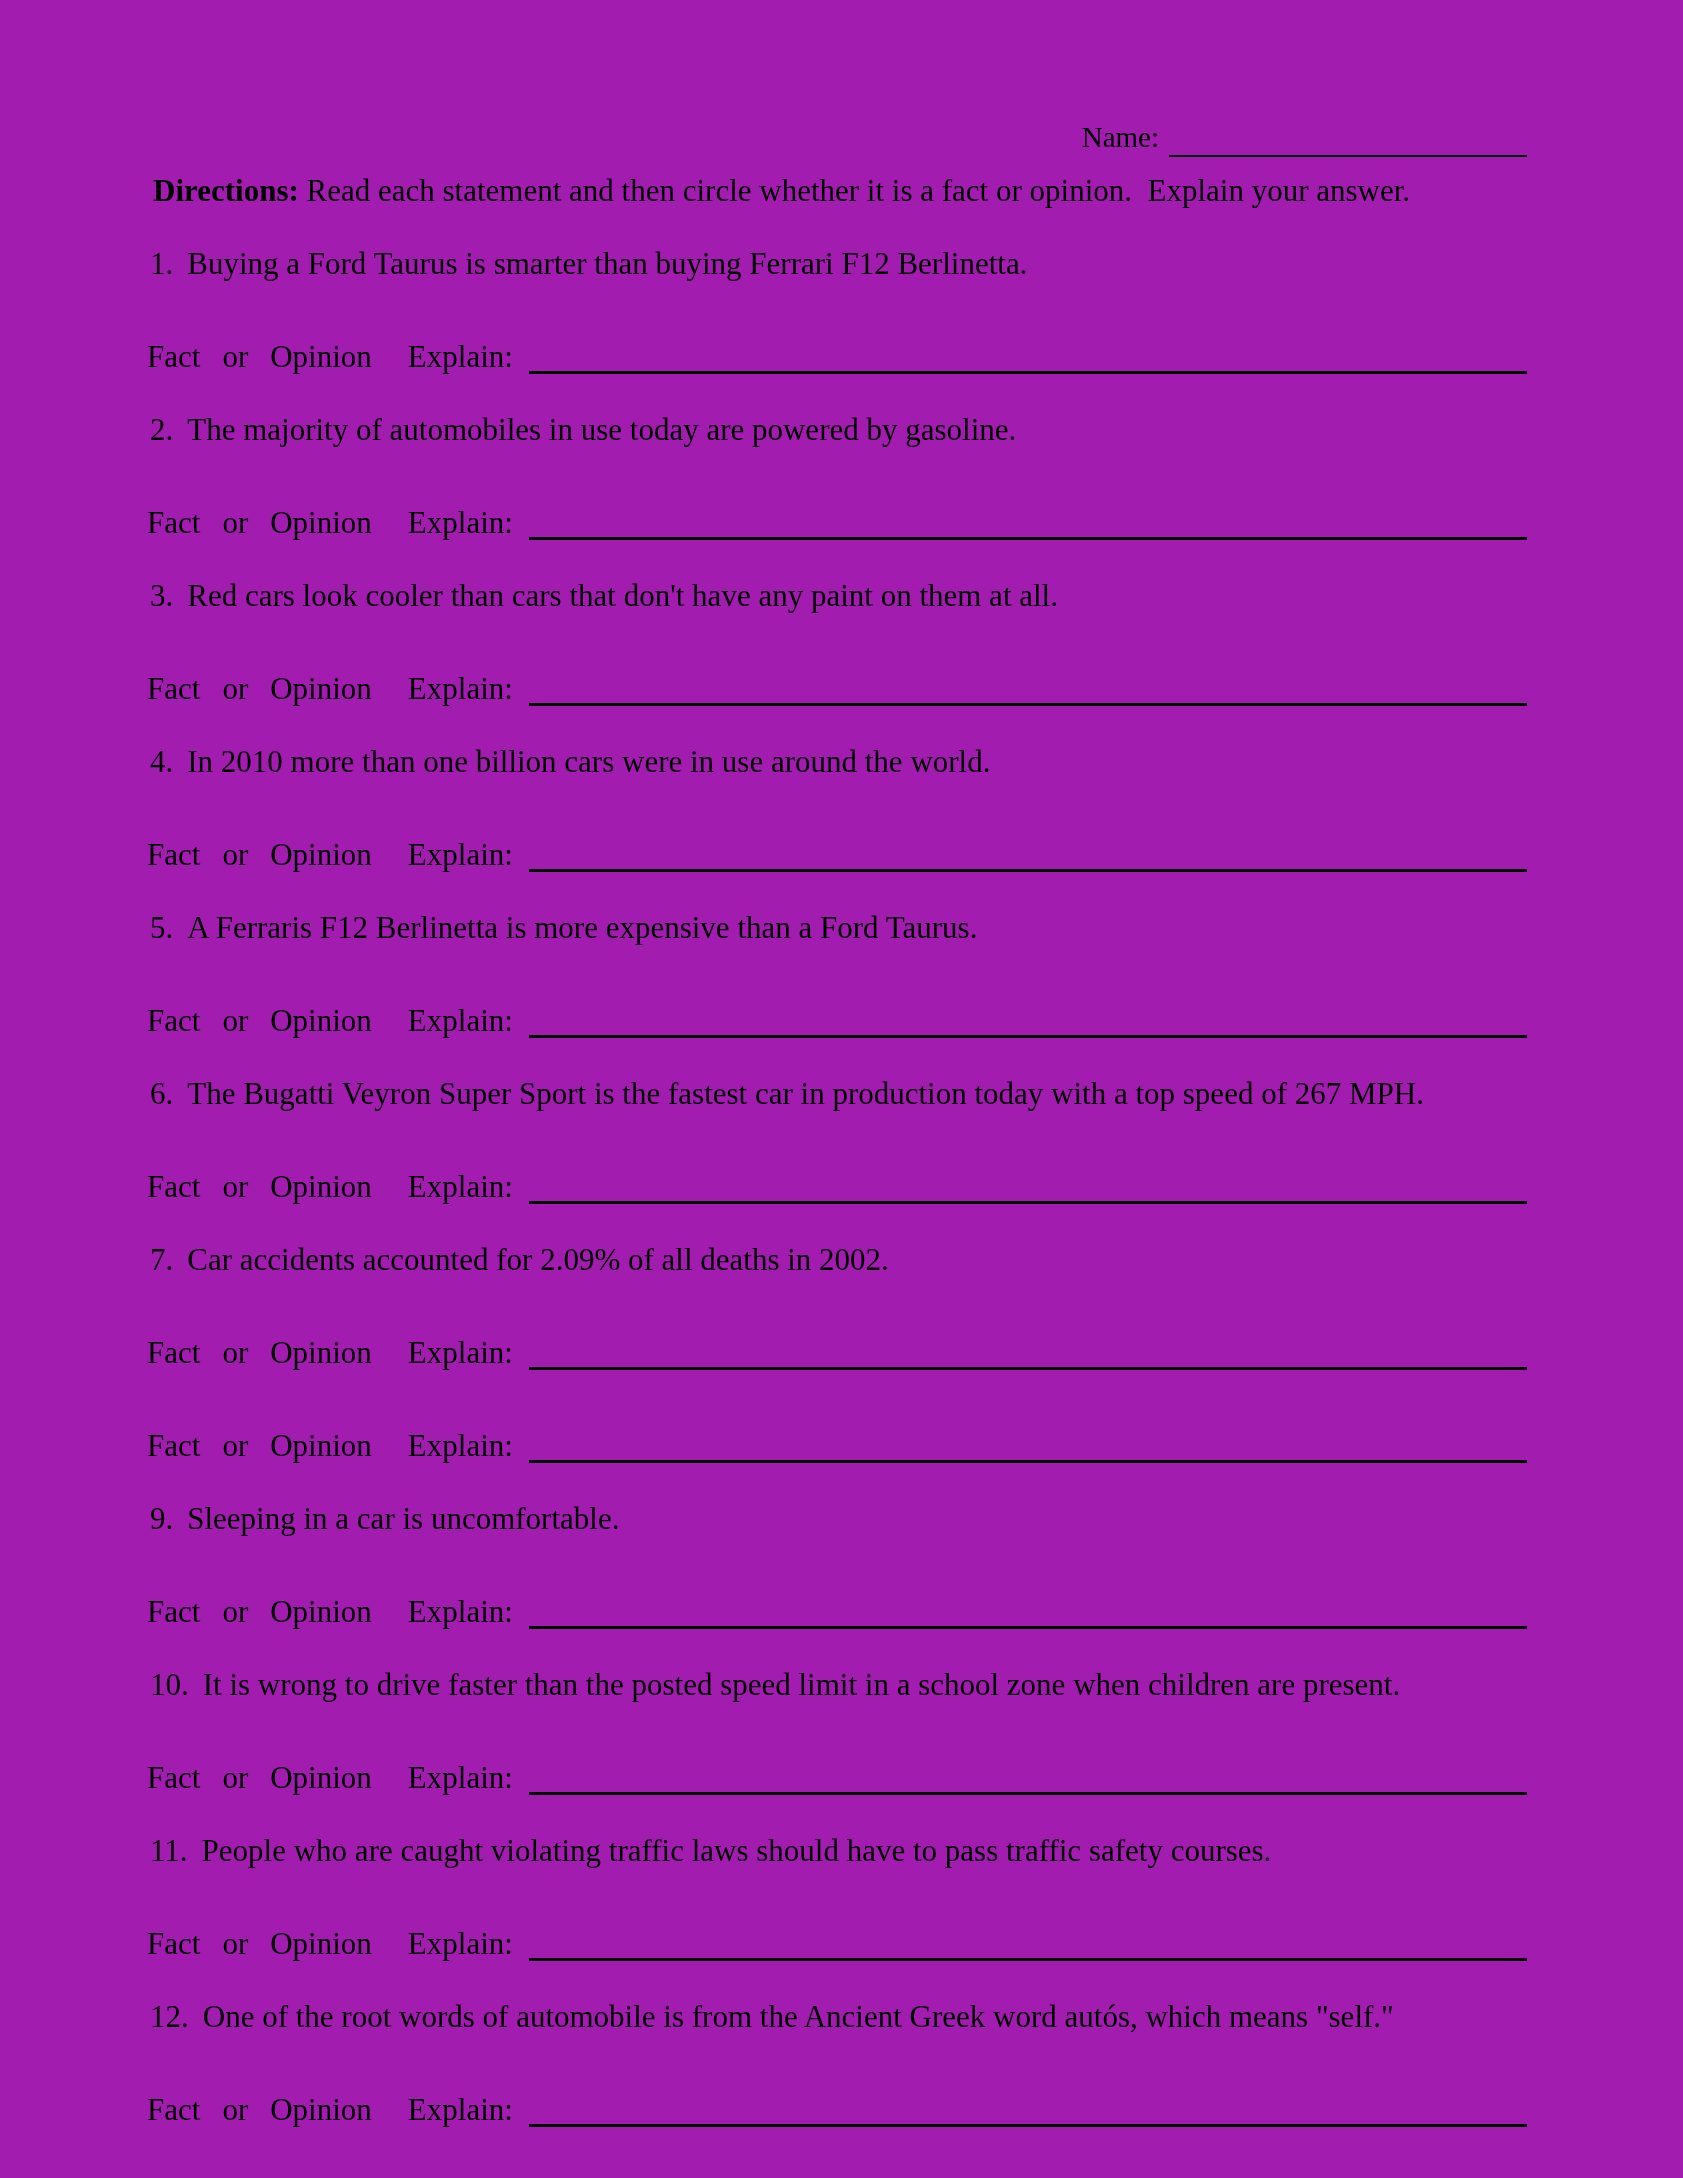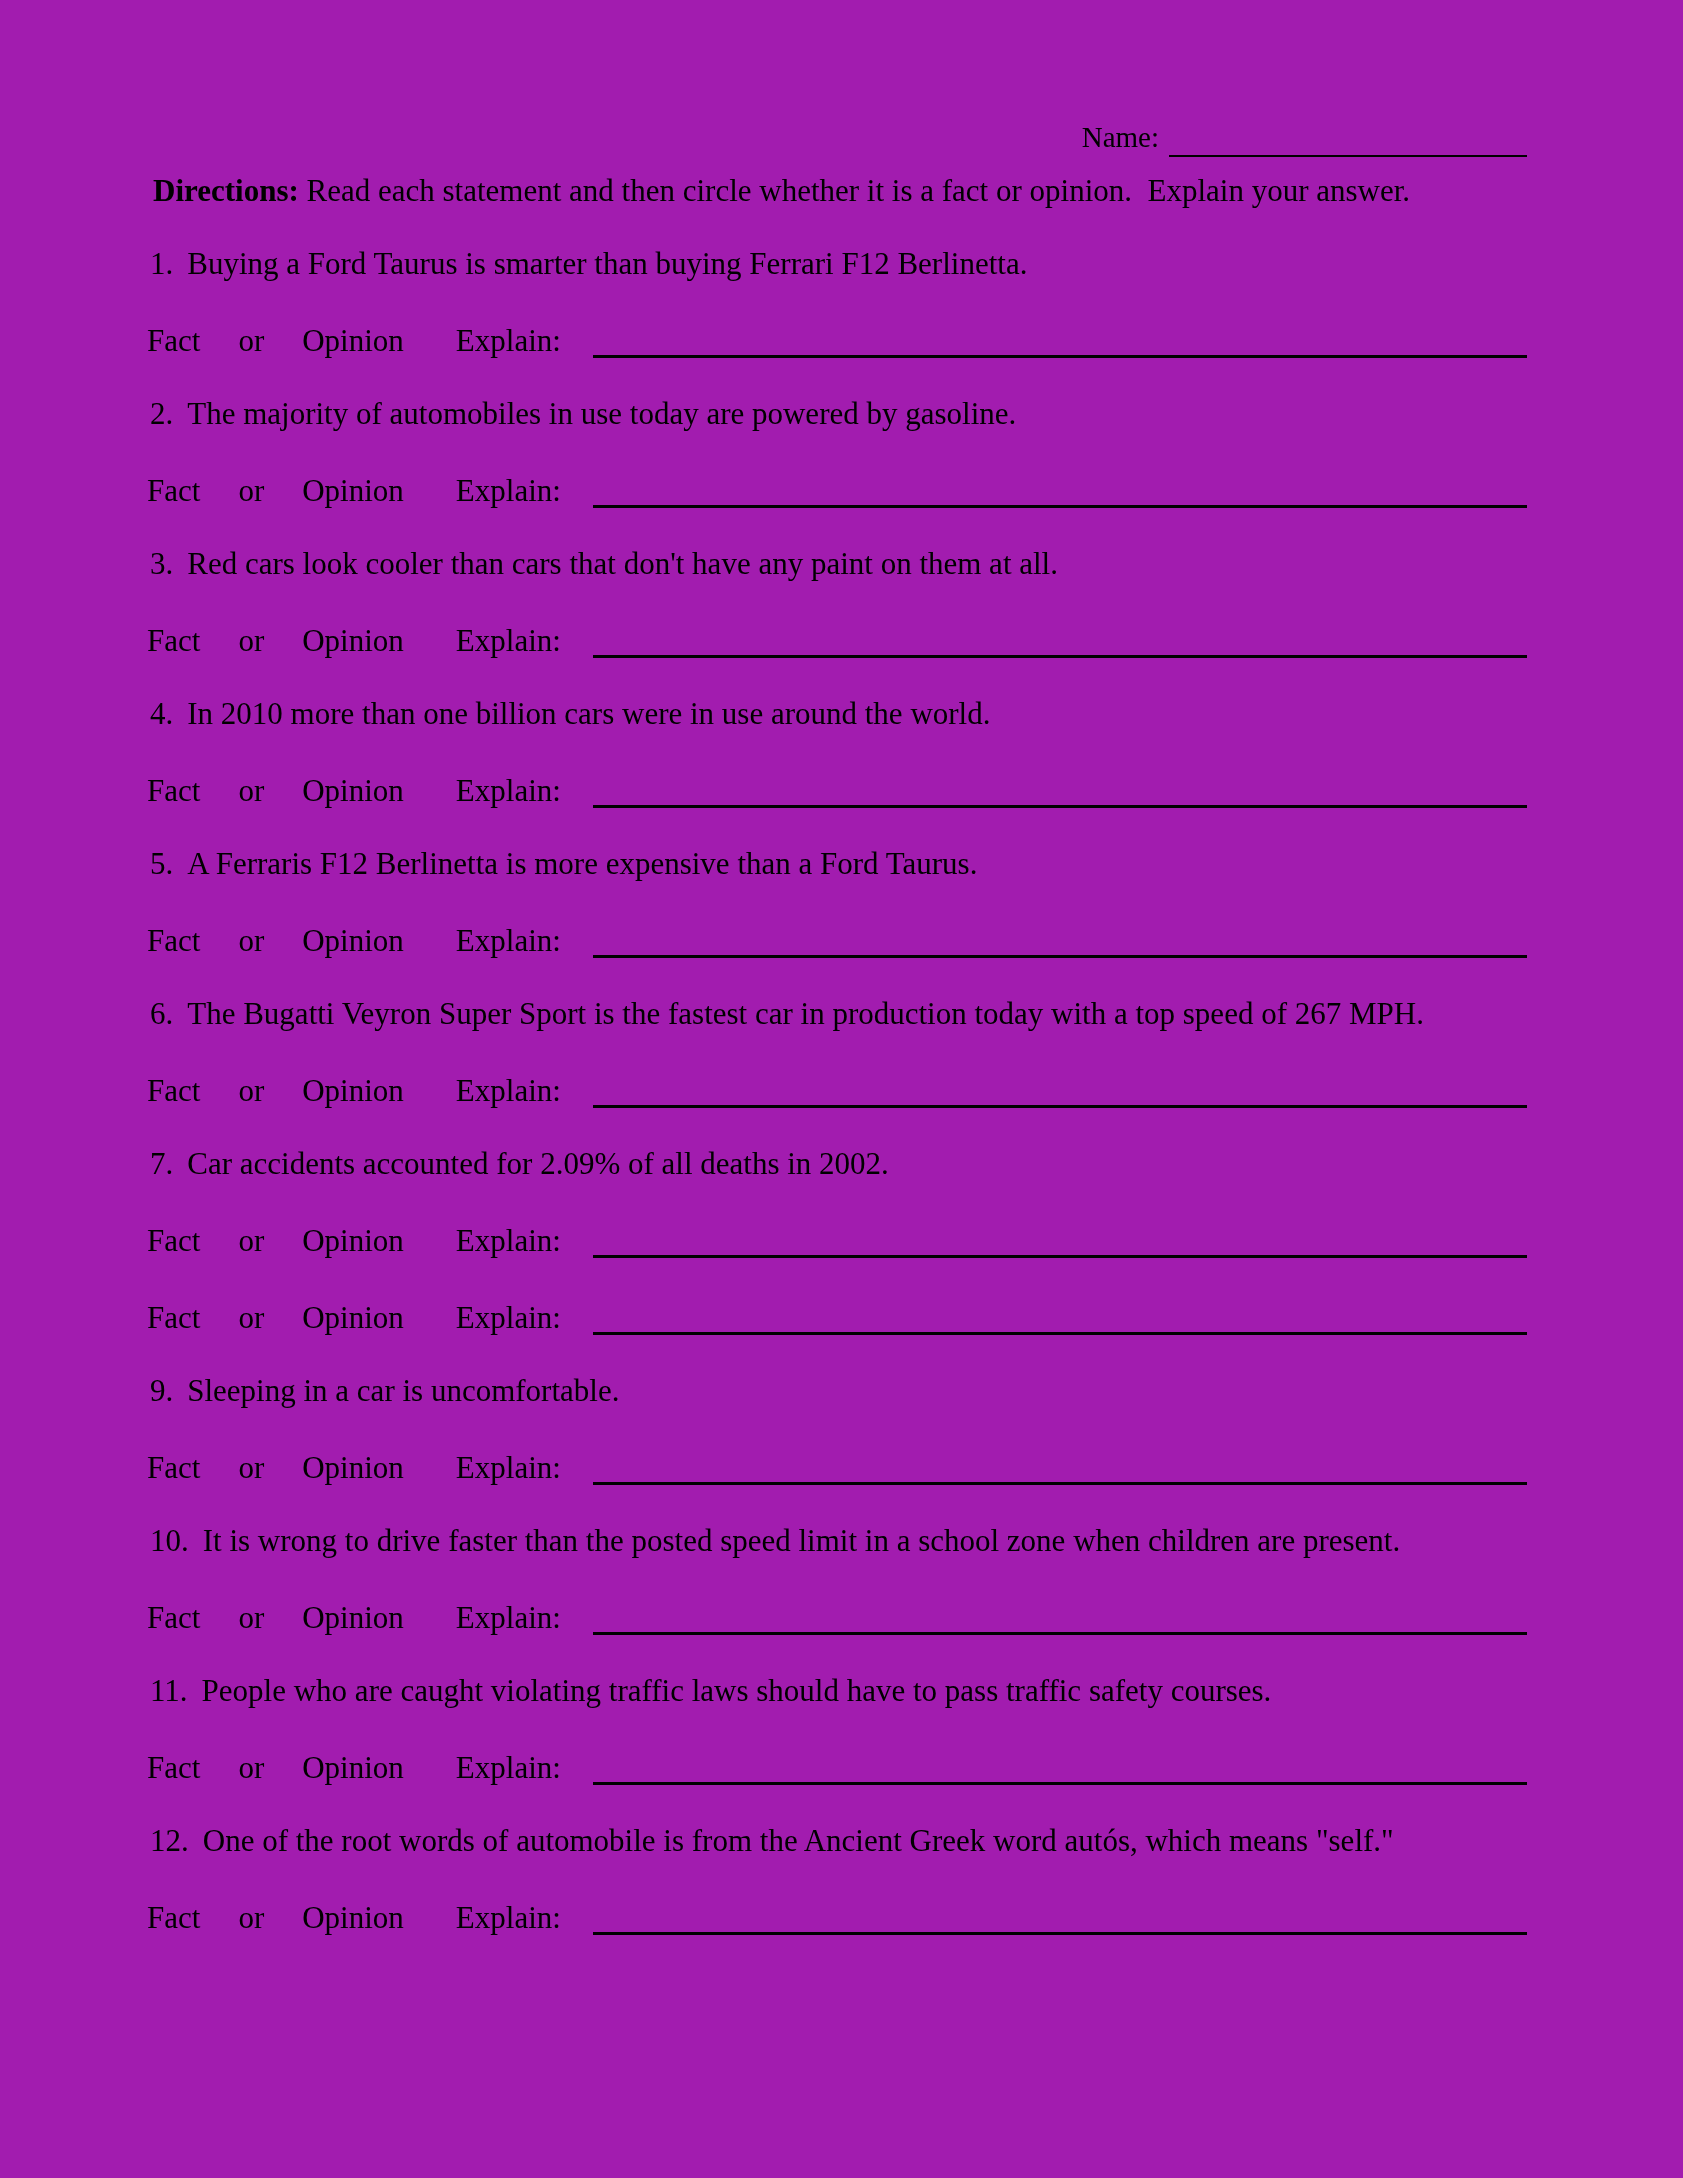--- a/index.html
+++ b/index.html
@@ -54,30 +54,30 @@
     white-space: pre-wrap;
   }
   .question .qnum {
     display: inline-block;
     margin-right: 14px;
   }
   .answer-row {
     display: flex;
     align-items: flex-end;
     margin: 37px 0 0 0;
-    gap: 16px;
   }
   .answer-row .choice {
     margin-right: 22px;
   }
   .answer-row .or-label {
     margin-right: 22px;
   }
   .answer-row .explain-label {
     margin-left: 14px;
+    margin-top: 16px;
   }
   .answer-row .explain-blank {
     flex: 1;
     border-bottom: 3px solid #000000;
     margin-left: 16px;
     margin-bottom: 3px;
     height: 0;
   }
 </style>
 </head>

